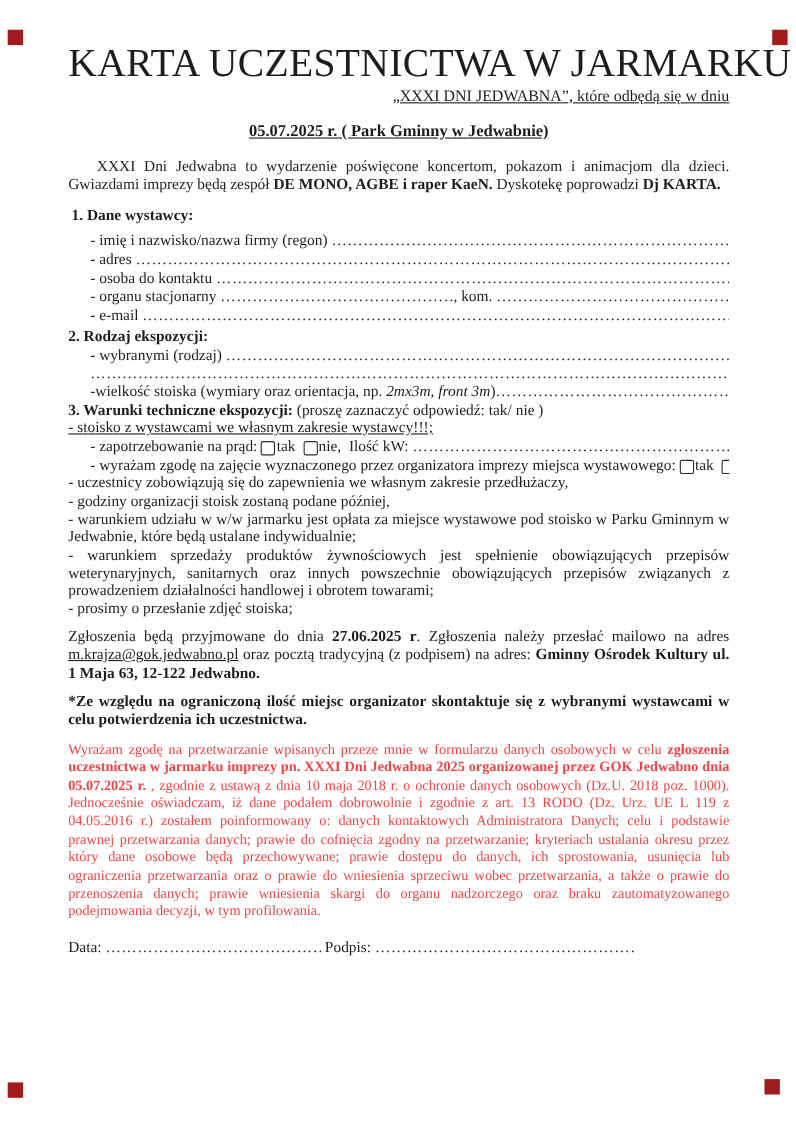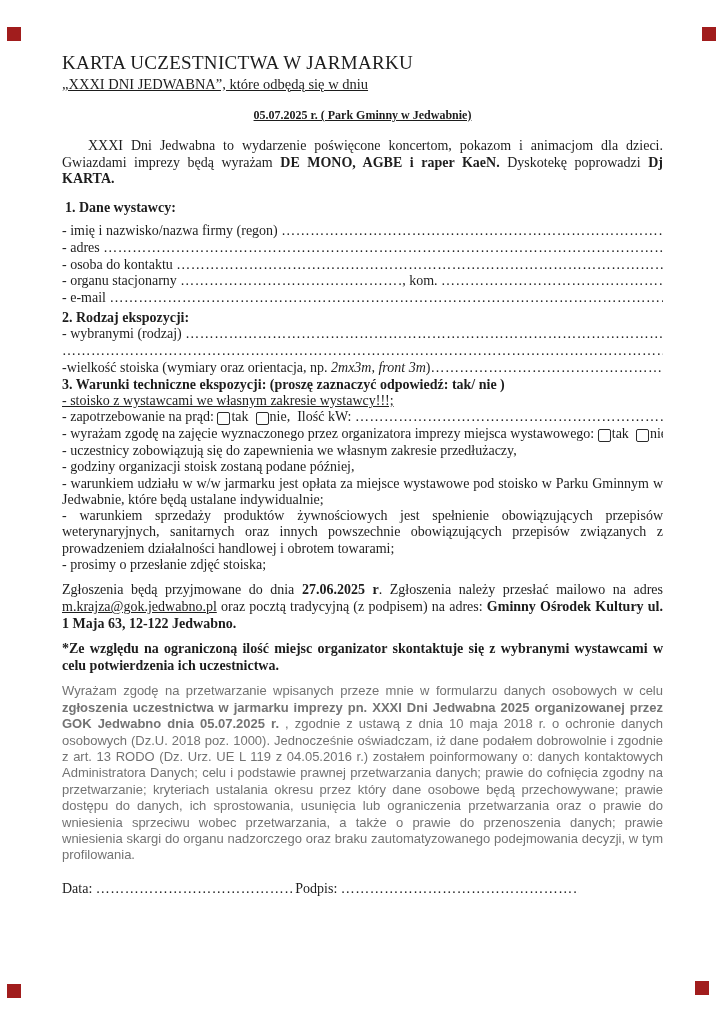--- a/index.html
+++ b/index.html
@@ -9,34 +9,34 @@
     font-size:14px; color:#1d1d1d; overflow:hidden;
   }
   .content { position:absolute; left:62px; top:0; width:601px; }
 
   .corner { position:absolute; width:14px; height:14px; }
   .corner.tl { left:7px;  top:27px; }
   .corner.tr { left:702px; top:27px; }
   .corner.bl { left:7px;  top:984px; }
   .corner.br { left:695px; top:981px; }
 
-  .title    { margin-top:52px; text-align:left; font-size:19px; letter-spacing:.3px; white-space:nowrap; }
-  .subtitle { margin-top:2px; text-align:left; font-size:14.5px; text-decoration:underline; }
-  .dateline { margin-top:15px; text-align:center; font-size:12px; font-weight:bold; text-decoration:underline; }
+  .title    { margin-top:36px; text-align:left; font-size:36px; letter-spacing:.3px; white-space:nowrap; }
+  .subtitle { margin-top:2px; text-align:right; font-size:14.5px; text-decoration:underline; }
+  .dateline { margin-top:15px; text-align:center; font-size:15px; font-weight:bold; text-decoration:underline; }
 
   .intro { margin-top:15px; text-align:justify; text-indent:26px; line-height:16.3px; }
 
   .sec-heading { font-weight:bold; line-height:16.3px; }
   .h1 { margin-top:12px; padding-left:3px; }
   .h2 { margin-top:3px; }
   .h3 { margin-top:0; }
-  .h3 .normal { font-weight:bold; }
+  .h3 .normal { font-weight:normal; }
 
   .rows { margin-top:7px; }
-  .row  { display:flex; line-height:16.8px; overflow:hidden; }
+  .row  { display:flex; line-height:16.8px; overflow:hidden;margin-left:20px; }
   .lbl  { white-space:pre; }
   .lead { flex:1 1 auto; overflow:hidden; white-space:nowrap; letter-spacing:.5px; }
   .lead2 { flex:1.55 1 auto; }
 
   .item { line-height:16.3px; text-align:justify; }
   .item.nw { white-space:nowrap; overflow:hidden; text-align:left; }
   .underl { text-decoration:underline; }
   .it { font-style:italic; }
   .b  { font-weight:bold; }
 
@@ -45,22 +45,22 @@
     display:inline-block; flex:0 0 auto; align-self:center; margin:1px 1px 0 0;
     background:#fff;
   }
   .cbx.second { margin-left:7px; }
 
   .para { text-align:justify; line-height:16.6px; }
   .submission { margin-top:9px; }
   .notice { margin-top:9px; font-weight:bold; }
 
   .rodo {
-    margin-top:9px; font-family:Liberation Sans, sans-serif;
-    font-size:13px; line-height:16.4px; text-align:justify; color:#737373;
+    margin-top:9px; font-family:Liberation Serif, serif;
+    font-size:13px; line-height:16.4px; text-align:justify; color:#ef4444;
   }
 
   .footer { margin-top:16px; white-space:nowrap; overflow:hidden; line-height:17px; }
   .leadfix { display:inline-block; overflow:hidden; white-space:nowrap; vertical-align:bottom; letter-spacing:.5px; }
   .leadfix.w1 { width:196px; }
   .leadfix.w2 { width:238px; }
 </style>
 </head>
 <body>
 
@@ -70,21 +70,21 @@
   <div class="corner tr" style="background: rgb(161, 29, 29);"></div>
   <div class="corner bl" style="background: rgb(161, 29, 29);"></div>
   <div class="corner br" style="background: rgb(161, 29, 29);"></div>
 
   <div class="content">
 
     <div class="title">KARTA UCZESTNICTWA W JARMARKU</div>
     <div class="subtitle">„XXXI DNI JEDWABNA”, które odbędą się w dniu</div>
     <div class="dateline">05.07.2025 r. ( Park Gminny w Jedwabnie)</div>
 
-    <div class="intro para"><span>XXXI Dni Jedwabna to wydarzenie poświęcone koncertom, pokazom i animacjom dla dzieci. Gwiazdami imprezy będą wyrażam </span><span class="b">DE MONO, AGBE i raper KaeN.</span><span> Dyskotekę poprowadzi </span><span class="b">Dj KARTA.</span></div>
+    <div class="intro para"><span>XXXI Dni Jedwabna to wydarzenie poświęcone koncertom, pokazom i animacjom dla dzieci. Gwiazdami imprezy będą zespół </span><span class="b">DE MONO, AGBE i raper KaeN.</span><span> Dyskotekę poprowadzi </span><span class="b">Dj KARTA.</span></div>
 
     <div class="sec-heading h1">1. Dane wystawcy:</div>
 
     <div class="rows">
       <div class="row">
         <span class="lbl">- imię i nazwisko/nazwa firmy (regon) </span>
           <span class="lead">……………………………………………………………………………………………………………………………………………………………………………………………………………………………………</span>
       </div>
       <div class="row">
         <span class="lbl">- adres </span>

